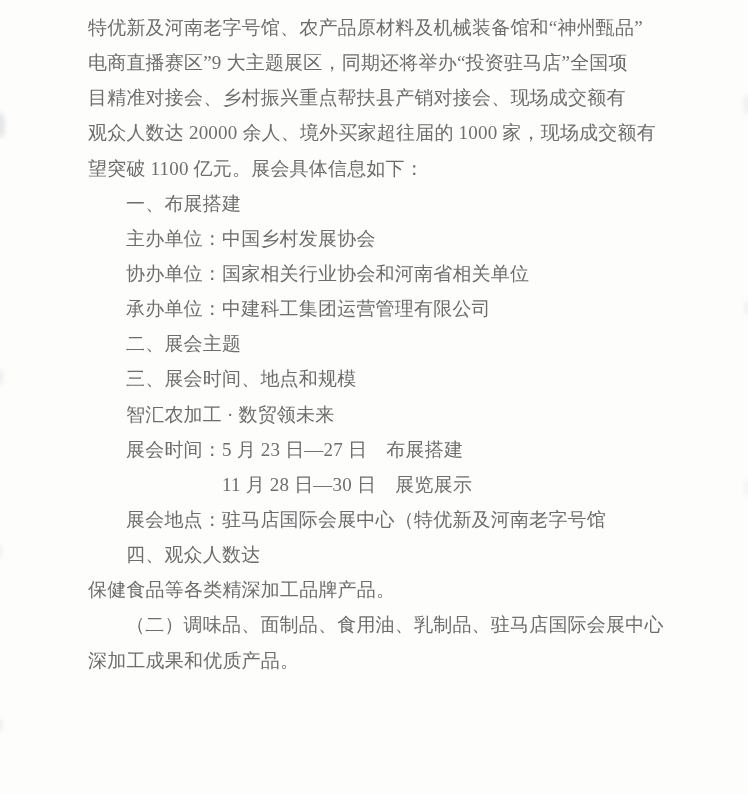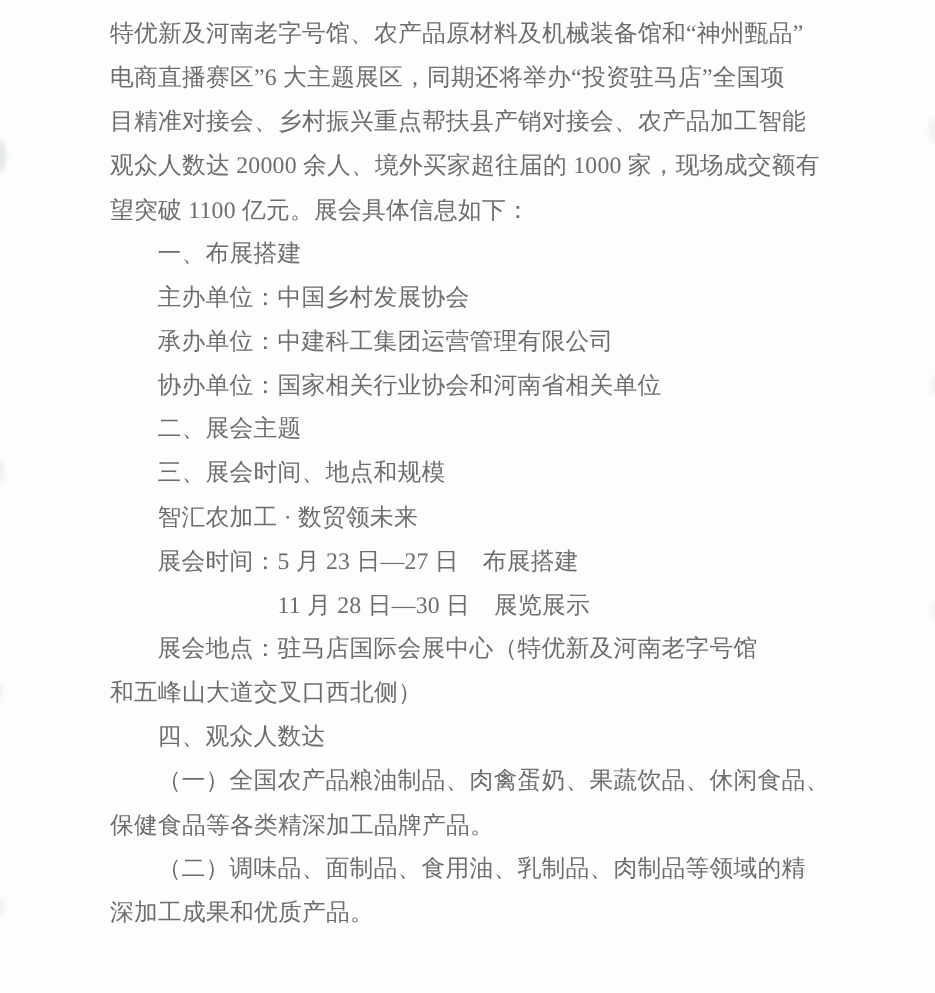--- a/index.html
+++ b/index.html
@@ -46,39 +46,37 @@
   .sp4 { left: -4px;  top: 718px; width: 7px;  height: 14px; background: rgba(150,160,175,0.14); }
   .sp5 { right: -4px; top: 95px;  width: 9px;  height: 20px; background: rgba(160,175,165,0.14); }
   .sp6 { right: -4px; top: 300px; width: 8px;  height: 16px; background: rgba(160,175,165,0.12); }
   .sp7 { right: -4px; top: 480px; width: 8px;  height: 16px; background: rgba(160,175,165,0.10); }
 </style>
 </head>
 <body>
 
 <div class="page">
   <div class="line">特优新及河南老字号馆、农产品原材料及机械装备馆和“神州甄品”</div>
-  <div class="line">电商直播赛区”6 大主题展区，同期还将举办“投资驻马店”全国项</div>
-  <div class="line">目精准对接会、乡村振兴重点帮扶县产销对接会、农产品加工智能</div>
+  <div class="line">电商直播赛区”9 大主题展区，同期还将举办“投资驻马店”全国项</div>
+  <div class="line">目精准对接会、乡村振兴重点帮扶县产销对接会、现场成交额有</div>
   <div class="line">观众人数达 20000 余人、境外买家超往届的 1000 家，现场成交额有</div>
   <div class="line">望突破 1100 亿元。展会具体信息如下：</div>
   <div class="line ind1">一、布展搭建</div>
   <div class="line ind1">主办单位：中国乡村发展协会</div>
+  <div class="line ind1">协办单位：国家相关行业协会和河南省相关单位</div>
   <div class="line ind1">承办单位：中建科工集团运营管理有限公司</div>
-  <div class="line ind1">协办单位：国家相关行业协会和河南省相关单位</div>
   <div class="line ind1">二、展会主题</div>
   <div class="line ind1">三、展会时间、地点和规模</div>
   <div class="line ind1">智汇农加工 · 数贸领未来</div>
   <div class="line ind1">展会时间：5 月 23 日—27 日　布展搭建</div>
   <div class="line ind2">11 月 28 日—30 日　展览展示</div>
   <div class="line ind1">展会地点：驻马店国际会展中心（特优新及河南老字号馆</div>
-  <div class="line">和五峰山大道交叉口西北侧）</div>
   <div class="line ind1">四、观众人数达</div>
-  <div class="line ind1">（一）全国农产品粮油制品、肉禽蛋奶、果蔬饮品、休闲食品、</div>
   <div class="line">保健食品等各类精深加工品牌产品。</div>
-  <div class="line ind1">（二）调味品、面制品、食用油、乳制品、肉制品等领域的精</div>
+  <div class="line ind1">（二）调味品、面制品、食用油、乳制品、驻马店国际会展中心</div>
   <div class="line">深加工成果和优质产品。</div>
 
   <div class="speck sp1"></div>
   <div class="speck sp2"></div>
   <div class="speck sp3"></div>
   <div class="speck sp4"></div>
   <div class="speck sp5"></div>
   <div class="speck sp6"></div>
   <div class="speck sp7"></div>
 </div>

